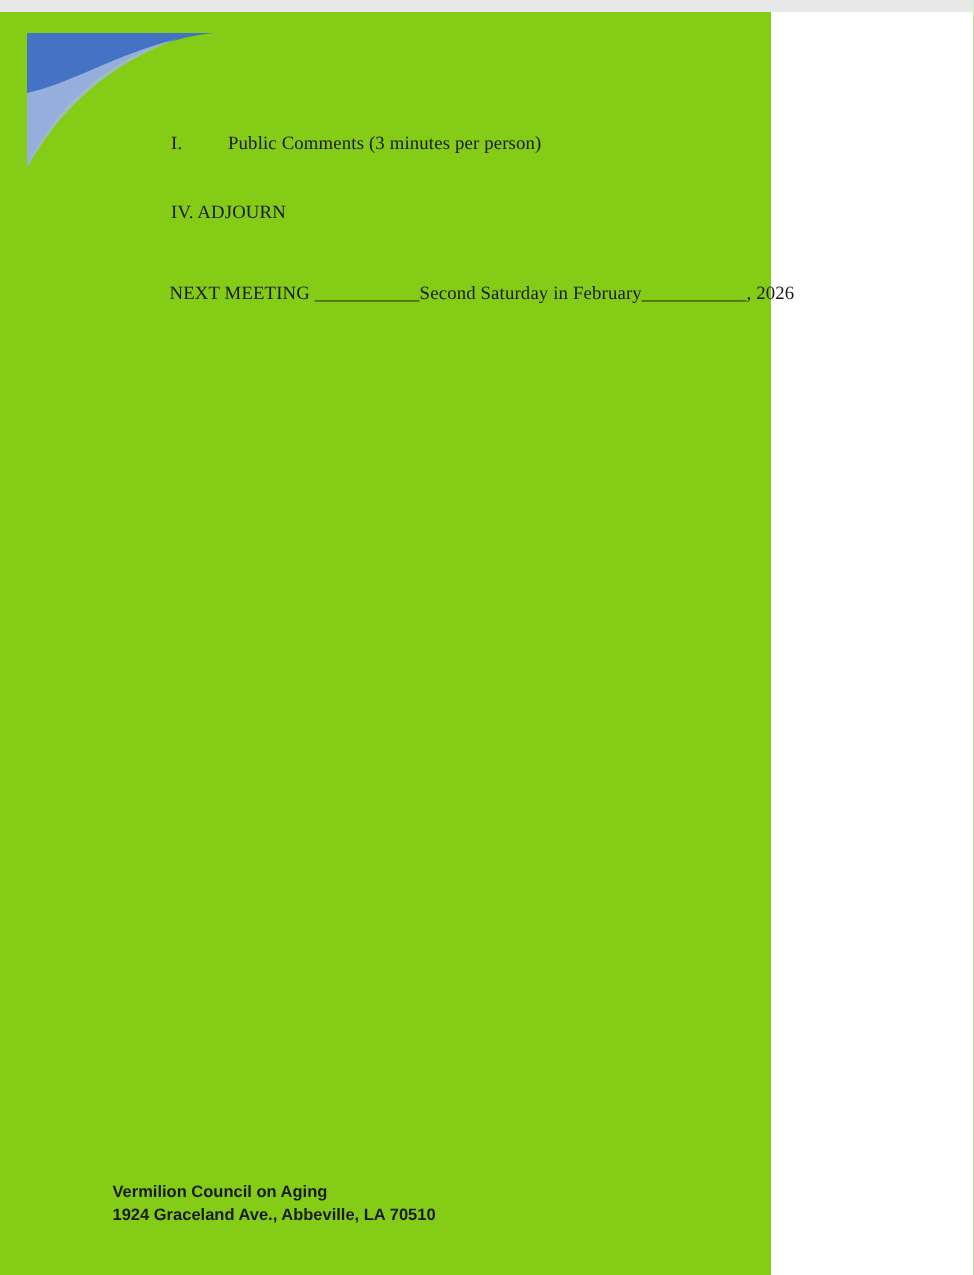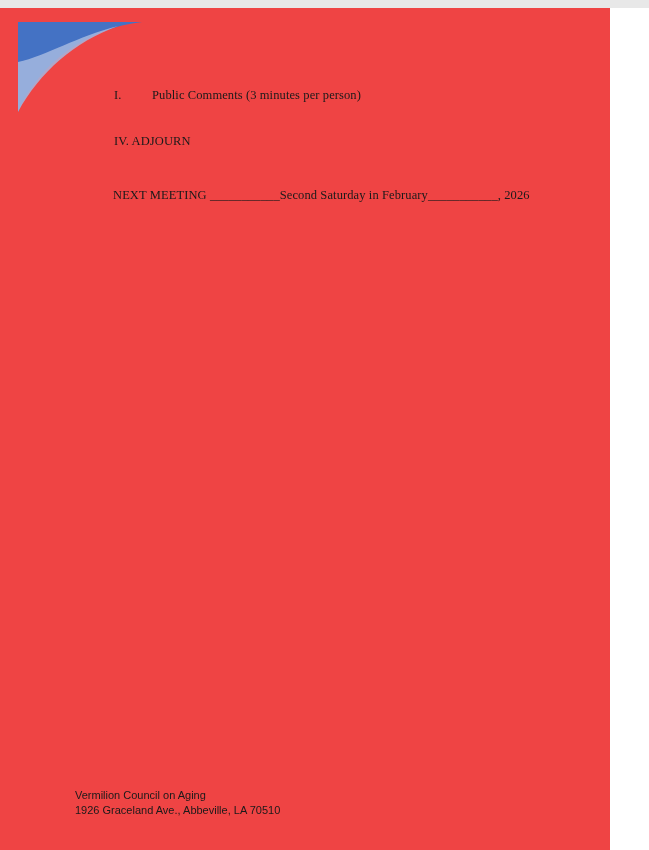--- a/index.html
+++ b/index.html
@@ -19,23 +19,23 @@
     left: 0;
     top: 0;
     width: 649px;
     height: 8px;
     background: #e8e8e8;
   }
   .page {
     position: absolute;
     left: 0;
     top: 8px;
-    width: 610px;
+    width: 514px;
     height: 842px;
-    background: #ef4444;
+    background: #84cc16;
   }
   .corner-graphic {
     position: absolute;
     left: 18px;
     top: 14px;
     width: 124px;
     height: 90px;
     overflow: hidden;
   }
   .corner-graphic svg {
@@ -84,20 +84,21 @@
     position: absolute;
     left: 75px;
     top: 780px;
     font-family: "Liberation Sans", sans-serif;
     font-size: 11px;
     line-height: 15px;
     color: #1a1a1a;
   }
   .footer div {
     white-space: nowrap;
+    font-weight: bold;
   }
 </style>
 </head>
 <body>
 
 <div class="top-strip"></div>
 
 <div class="page">
 
   <div class="corner-graphic">
@@ -114,16 +115,16 @@
     </div>
 
     <div class="adjourn-line">IV. ADJOURN</div>
 
     <div class="next-meeting">NEXT MEETING ___________Second Saturday in February___________, 2026</div>
 
   </div>
 
   <div class="footer">
     <div>Vermilion Council on Aging</div>
-    <div>1926 Graceland Ave., Abbeville, LA 70510</div>
+    <div>1924 Graceland Ave., Abbeville, LA 70510</div>
   </div>
 
 </div>
 
 </body></html>

